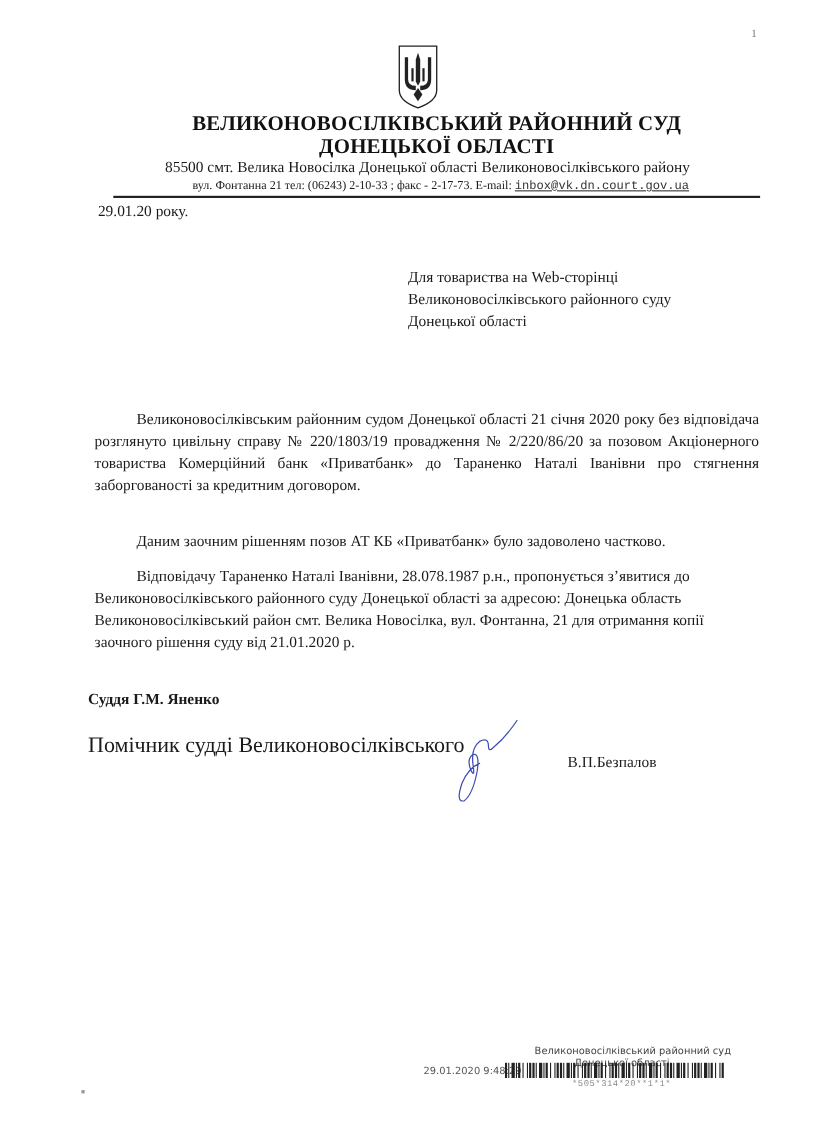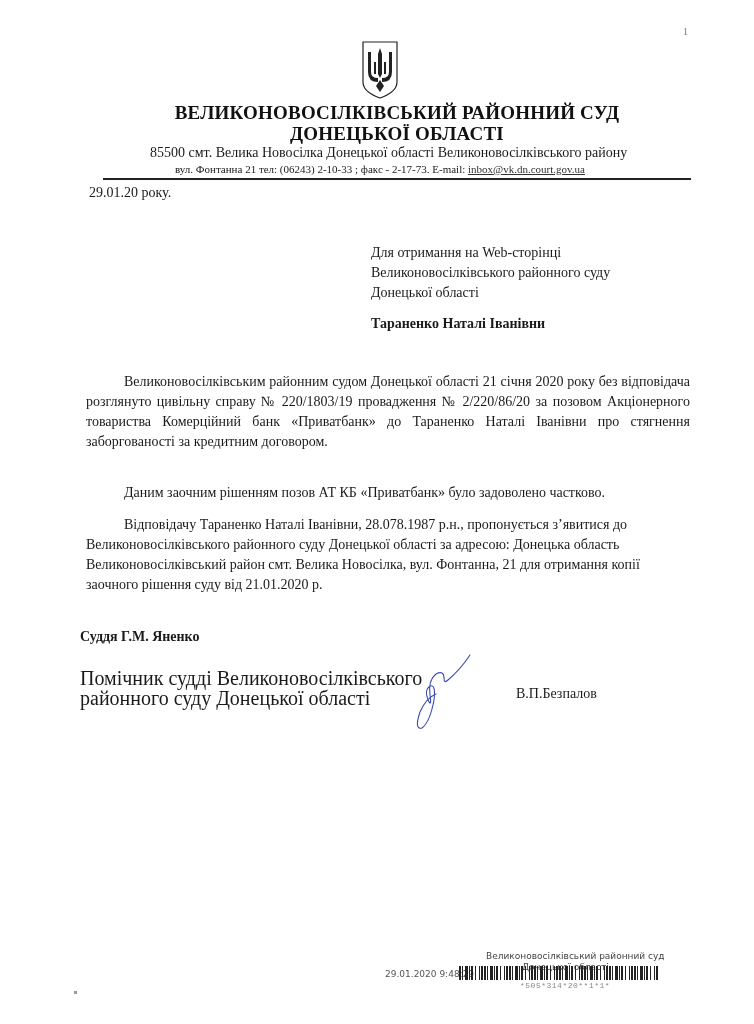--- a/index.html
+++ b/index.html
@@ -11,21 +11,21 @@
   .page-num { left: 683px; top: 26px; font-size: 10px; color: #777; }
   .emblem { left: 360px; top: 40px; width: 40px; height: 60px; }
   .court-title {
     left: 0; width: 754px; text-align: center; font-weight: bold;
     font-size: 19px; letter-spacing: 0.2px; color: #111;
   }
   .t1 { top: 102px; left: 20px; }
   .t2 { top: 123px; left: 20px; }
   .addr1 { top: 145px; left: 150px; font-size: 14px; }
   .addr2 { top: 163px; left: 175px; font-size: 11px; }
-  .addr2 .email { text-decoration: underline; color: #333; }
+  .addr2 .email { text-decoration: underline; color: #333; font-family: Liberation Mono, monospace; }
   .hline { left: 103px; top: 178px; width: 588px; height: 1.5px; background: #222; }
   .date { left: 89px; top: 185px; font-size: 14px; }
   .recipient { left: 371px; top: 243px; font-size: 14px; line-height: 20px; }
   .attention { left: 371px; top: 314px; font-size: 14px; line-height: 20px; font-weight: bold; }
   .para {
     left: 86px; width: 604px; font-size: 14px; line-height: 20px; text-align: justify;
   }
   .p1 { top: 372px; text-indent: 38px; }
   .p2 { top: 483px; left: 124px; width: 560px; }
   .p3 { top: 515px; text-indent: 38px; text-align: left; }
@@ -61,40 +61,38 @@
 
 <div class="abs addr1">85500 смт. Велика Новосілка Донецької області Великоновосілківського району</div>
 <div class="abs addr2">
   <span>вул. Фонтанна 21 тел: (06243)    2-10-33 ;   факс -   2-17-73.  E-mail: </span><span class="email">inbox@vk.dn.court.gov.ua</span>
 </div>
 <div class="abs hline"></div>
 
 <div class="abs date">29.01.20 року.</div>
 
 <div class="abs recipient">
-  <div>Для отримання на Web-сторінці</div>
+  <div>Для товариства на Web-сторінці</div>
   <div>Великоновосілківського районного суду</div>
   <div>Донецької області</div>
 </div>
 
 <div class="abs attention">
-  <div>Тараненко Наталі Іванівни</div>
 </div>
 
 <div class="abs para p1">Великоновосілківським районним судом Донецької області 21 січня 2020 року без відповідача розглянуто цивільну справу № 220/1803/19 провадження № 2/220/86/20 за позовом Акціонерного товариства Комерційний банк «Приватбанк» до Тараненко Наталі Іванівни про стягнення заборгованості за кредитним договором.</div>
 <div class="abs para p2">Даним заочним рішенням позов АТ КБ «Приватбанк» було задоволено частково.</div>
 <div class="abs para p3">
   <span>Відповідачу </span><b>Тараненко Наталі Іванівни,</b><span> 28.078.1987 р.н.,  пропонується з’явитися до Великоновосілківського районного суду Донецької області за адресою: Донецька область Великоновосілківський район смт. Велика Новосілка, вул. Фонтанна, 21 для отримання копії заочного рішення суду від 21.01.2020 р.</span>
 </div>
 
 <div class="abs judge">Суддя   Г.М. Яненко</div>
 
 <div class="abs assistant">
   <div>Помічник судді Великоновосілківського</div>
-  <div>районного суду Донецької області</div>
 </div>
 
 <svg class="abs signature" viewBox="0 0 90 90">
   <path d="M70 5 Q60 20 48 30 Q44 34 44 28 Q44 20 36 24 Q28 30 30 45 Q32 58 28 50 Q24 40 30 36 Q36 34 34 50 Q30 72 22 78 Q14 80 20 62 Q26 48 36 44" fill="none" stroke="#3b4bb0" stroke-width="1.1" stroke-linecap="round"></path>
 </svg>
 
 <div class="abs signer">В.П.Безпалов</div>
 
 <div class="abs stamp-court">Великоновосілківський районний суд</div>
 <div class="abs stamp-region">Донецької області</div>

